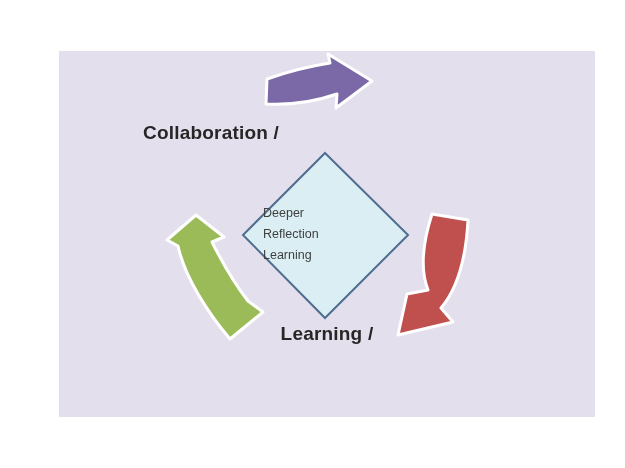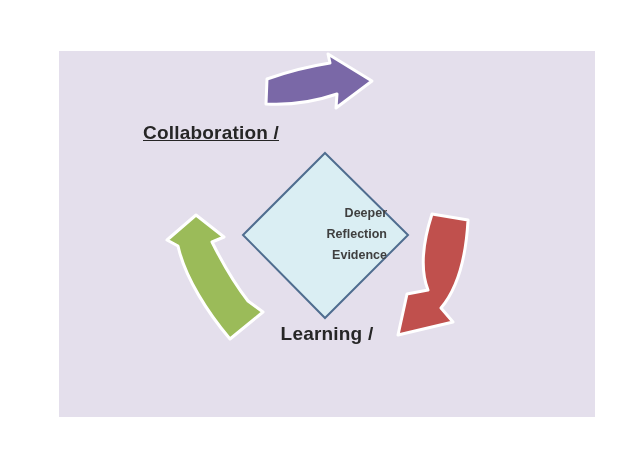--- a/index.html
+++ b/index.html
@@ -41,30 +41,30 @@
   }
   .label {
     position: absolute;
     text-align: center;
     font-weight: bold;
     font-size: 19px;
     line-height: 23px;
     color: var(--c-label-text, #262626);
     letter-spacing: 0.2px;
   }
-  .label-collab    { left: 100px; top: 121px; width: 222px; text-decoration: underline; }
+  .label-collab    { left: 100px; top: 121px; width: 222px; }
   .label-reflect   { left: 383px; top: 134px; width: 116px; }
   .label-evidence  { left: 227px; top: 322px; width: 200px; }
   .center-text {
     position: absolute;
     left: 263px;
     top: 203px;
     width: 124px;
-    text-align: right;
-    font-weight: bold;
+    text-align: left;
+    font-weight: normal;
     font-size: 12.5px;
     line-height: 21px;
     color: var(--c-center-text, #3f3f3f);
   }
 </style>
 </head>
 <body>
 
 <div class="page">
 
@@ -86,16 +86,16 @@
   </div>
 
 
   <div class="label label-evidence">
     <div>Learning /</div>
   </div>
 
   <div class="center-text">
     <div>Deeper</div>
     <div>Reflection</div>
-    <div>Evidence</div>
+    <div>Learning</div>
   </div>
 
 </div>
 
 </body></html>

